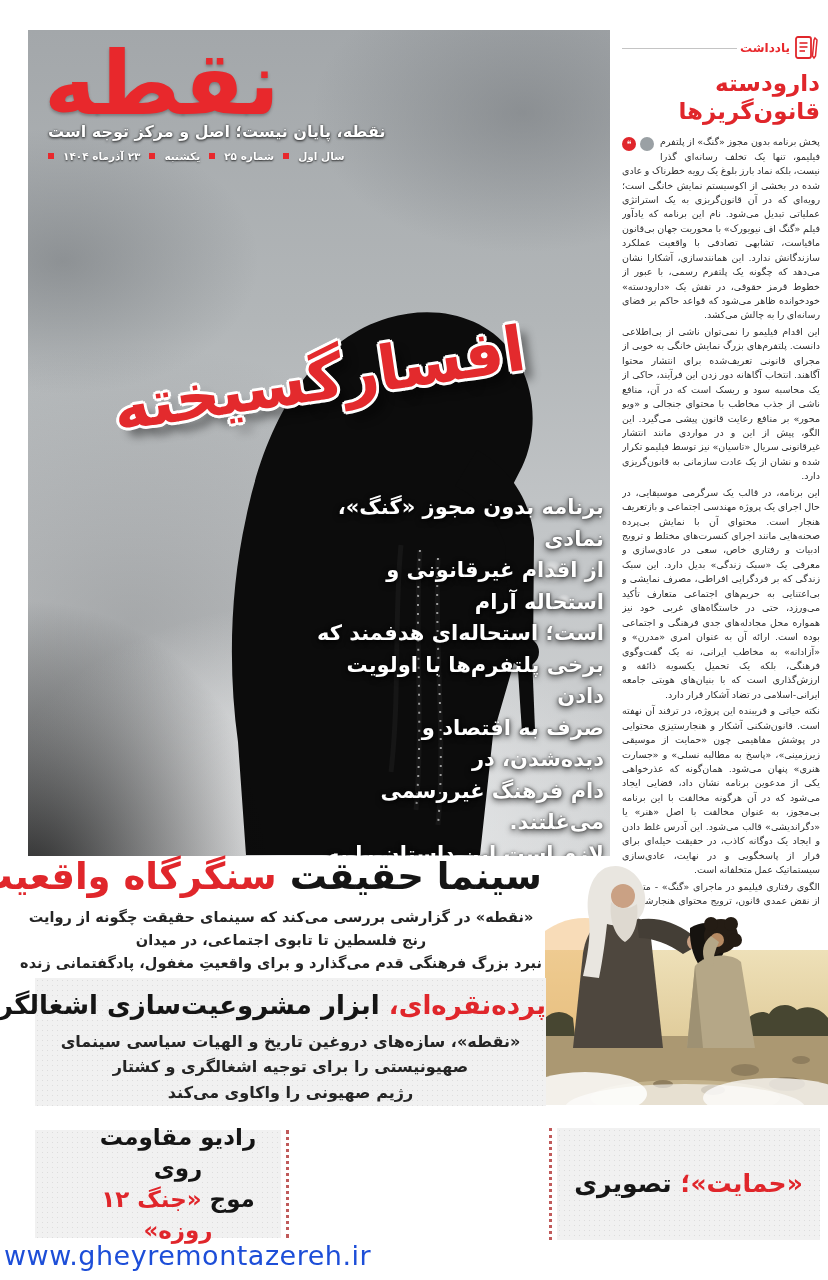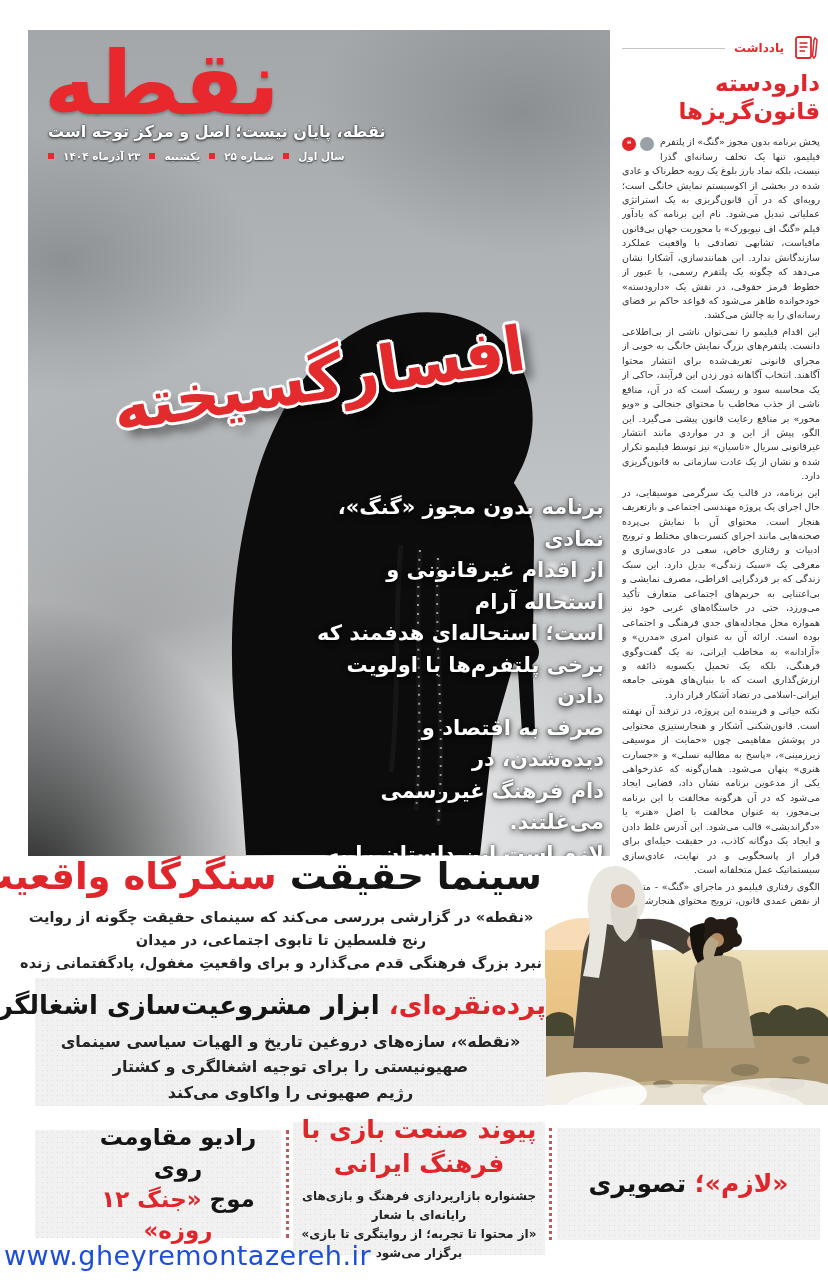--- a/index.html
+++ b/index.html
@@ -58,21 +58,21 @@
     white-space:nowrap;
   }
   .standfirst {
     position:absolute; right:6px; top:462px; width:290px; text-align:right;
     color:#fff; font-weight:bold; font-size:21px; line-height:1.5; white-space:pre-line;
     text-shadow:0 2px 6px rgba(0,0,0,.8), 0 0 3px rgba(0,0,0,.7);
   }
 
   
   .note-col { position:absolute; left:622px; top:33px; width:198px; }
-  .kicker-row { display:flex; align-items:center; gap:9px; height:30px; }
+  .kicker-row { display:flex; align-items:center; gap:3px; height:30px; }
   .kicker-label { color:#e8282c; font-size:12px; font-weight:bold; flex:0 0 auto; }
   .kicker-rule { flex:1 1 auto; height:0; border-top:1px solid #c4c4c4; }
   .memo-icon { flex:0 0 auto; width:27px; height:27px; }
   .note-title { color:#e0262b; font-weight:bold; font-size:23px; margin:7px 0 10px; line-height:1.2; }
   .note-body { height:772px; overflow:hidden; }
   .para {
     text-align:justify; color:#2f2f2f; font-size:9.5px; line-height:1.52;
     word-spacing:-0.5px; margin-bottom:2px;
   }
   .quote-badges { float:left; display:flex; gap:4px; margin:2px 6px 2px 0; }
@@ -262,31 +262,25 @@
   </div>
 
   <div class="silver dotted-bg">
     <h3><span class="red">پرده‌نقره‌ای،</span> <span>ابزار مشروعیت‌سازی اشغالگری</span></h3>
     <div class="silver-sub">«نقطه»، سازه‌های دروغین تاریخ و الهیات سیاسی سینمای صهیونیستی را برای توجیه اشغالگری و کشتار
 رژیم صهیونی را واکاوی می‌کند</div>
   </div>
 
   <div class="teaser t-right dotted-bg">
     <div class="big">
-      <span class="red">«لازم»؛</span>
+      <span class="red">«حمایت»؛</span>
       <span>تصویری</span><br>
     </div>
   </div>
 
-  <div class="teaser t-mid dotted-bg">
-    <div class="big">پیوند صنعت بازی با
-فرهنگ ایرانی</div>
-    <div class="small">جشنواره بازارپردازی فرهنگ و بازی‌های رایانه‌ای با شعار
-«از محتوا تا تجربه؛ از روایتگری تا بازی» برگزار می‌شود</div>
-  </div>
 
   <div class="teaser t-left dotted-bg">
     <div class="big">
       <span>رادیو مقاومت روی</span><br>
       <span>موج</span>
       <span class="red">«جنگ ۱۲ روزه»</span>
     </div>
   </div>
 
   <div class="vdots vd1"></div>

